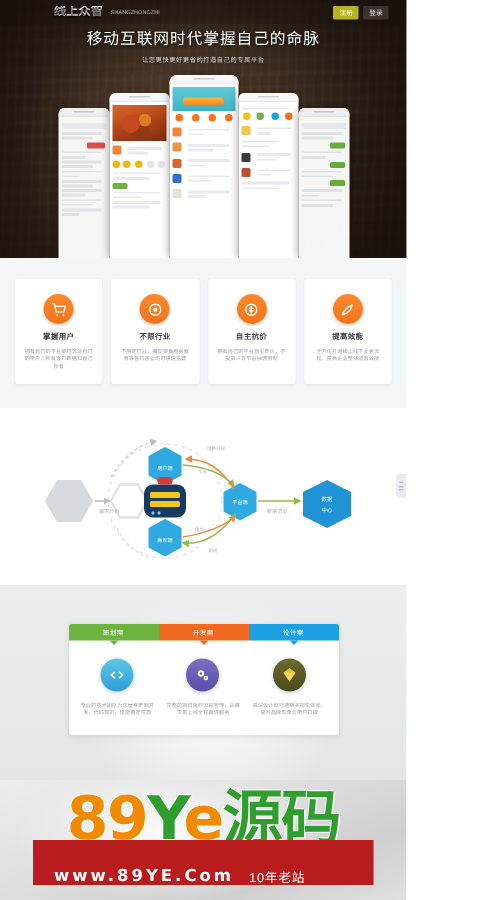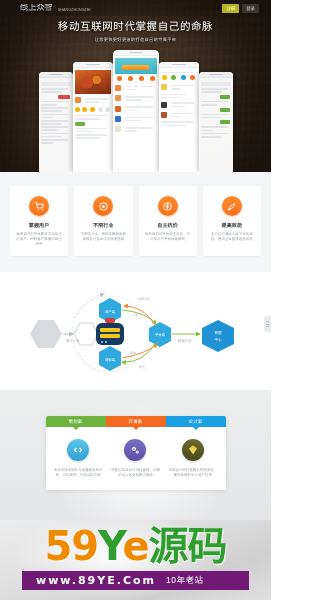--- a/index.html
+++ b/index.html
@@ -40,22 +40,22 @@
   }
 
   
   .topbar{
     position:absolute;top:0;left:0;right:0;height:16px;
     display:flex;align-items:center;
     background:rgba(22,15,10,.30);
     z-index:6;
   }
   .logo{
-    display:flex;align-items:flex-end;gap:3px;
-    margin-left:20px;
+    display:flex;align-items:center;gap:3px;
+    margin-left:36px;
   }
   .logo-mark{
     font-size:8px;line-height:8px;font-weight:bold;color:#ffffff;
     letter-spacing:.2px;
     text-shadow:0 1px 1px rgba(0,0,0,.6);
     background:linear-gradient(180deg,#ffffff 0%,#e6e6e6 100%);
     -webkit-background-clip:text;background-clip:text;color:transparent;
   }
   .logo-sub{
     font-size:3.6px;line-height:4px;color:rgba(255,255,255,.62);
@@ -229,22 +229,22 @@
     position:absolute;left:0;right:0;top:4px;text-align:center;
   }
   .wm-main{
     font-size:40px;line-height:44px;font-weight:bold;letter-spacing:-1px;
     font-family:"DejaVu Sans",sans-serif;
     white-space:nowrap;
   }
   .wm-o{color:#f08a00;text-shadow:1px 1px 0 #fff,-.5px -.5px 0 #fff;}
   .wm-g{color:#2f9e2f;text-shadow:1px 1px 0 #fff,-.5px -.5px 0 #fff;}
   .wm-bar{
-    position:absolute;left:22px;right:22px;bottom:20px;height:19px;
-    background:#701a75;display:flex;align-items:center;
+    position:absolute;left:22px;right:22px;bottom:20px;height:30px;
+    background:#b91c1c;display:flex;align-items:flex-end;
   }
   .wm-url{
     color:#ffffff;font-size:11px;line-height:12px;font-weight:bold;
     letter-spacing:2px;margin-left:14px;font-family:"DejaVu Sans",sans-serif;
   }
   .wm-age{
     color:#ffffff;font-size:8.5px;line-height:9px;margin-left:10px;letter-spacing:.5px;
   }
 </style>
 </head>
@@ -609,21 +609,21 @@
           <div class="svc-desc">资深设计师打造精美视觉体验，提升品牌形象与用户口碑</div>
         </div>
 
       </div>
     </div>
   </div>
 
   <div class="footer">
     <div class="footer-photo"></div>
     <div class="wm">
-      <div class="wm-main"><span class="wm-o">59</span><span class="wm-g">Y</span><span class="wm-o">e</span><span class="wm-g">源码</span></div>
+      <div class="wm-main"><span class="wm-o">89</span><span class="wm-g">Y</span><span class="wm-o">e</span><span class="wm-g">源码</span></div>
     </div>
     <div class="wm-bar">
       <span class="wm-url">www.89YE.Com</span>
       <span class="wm-age">10年老站</span>
     </div>
   </div>
 
 </div>
 
 </body></html>

